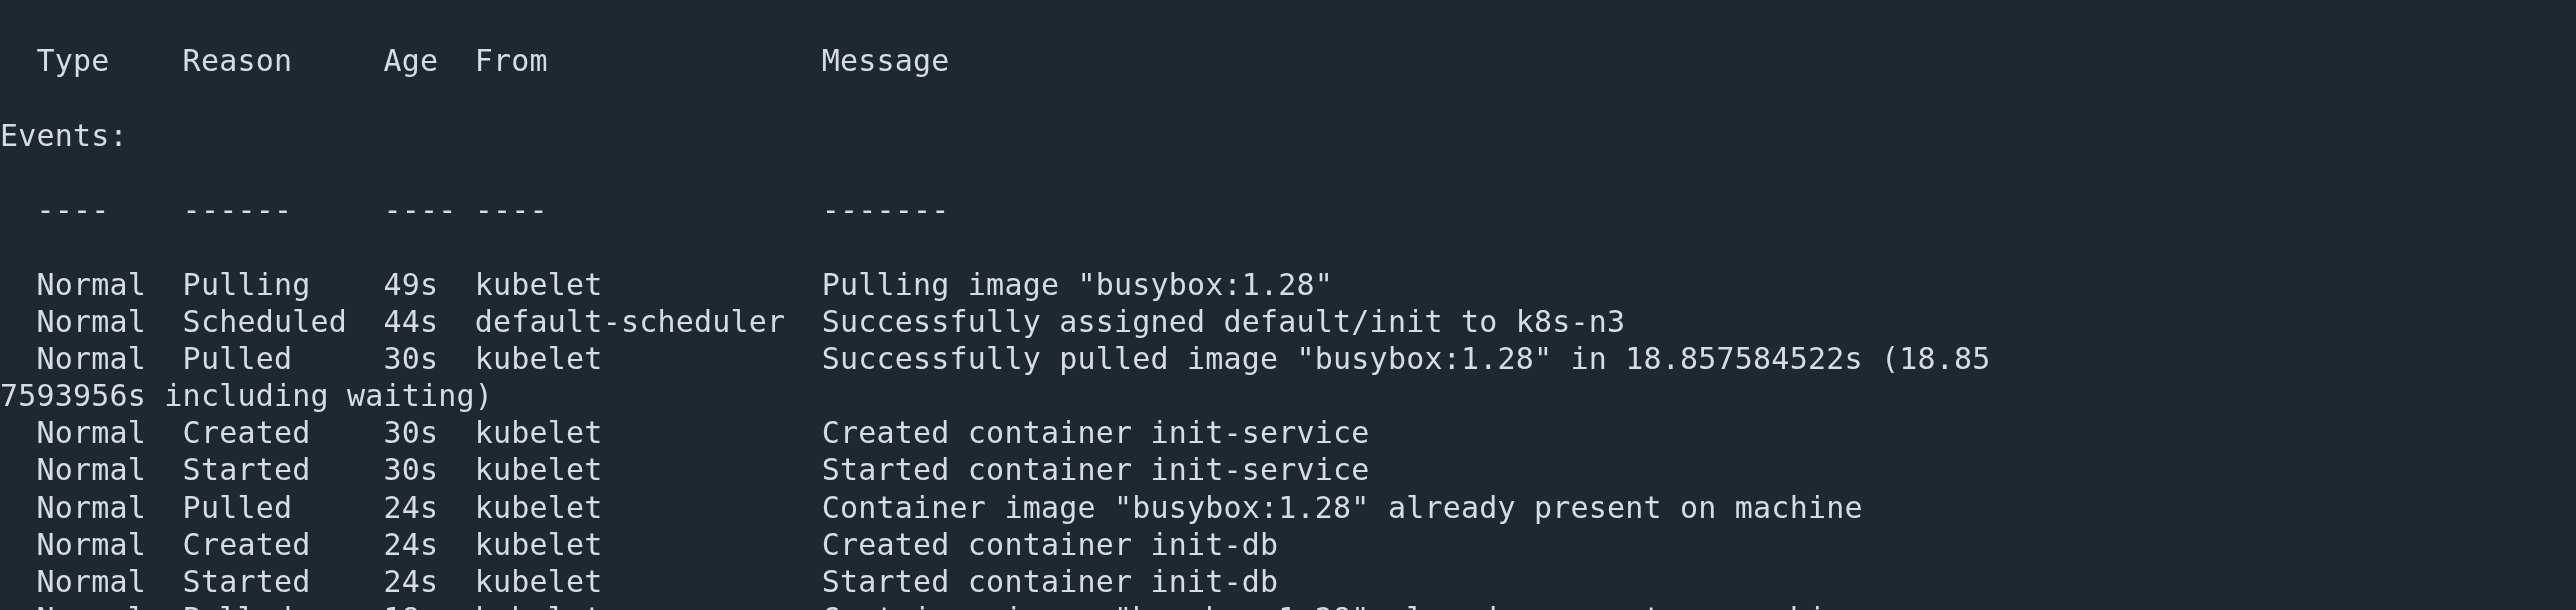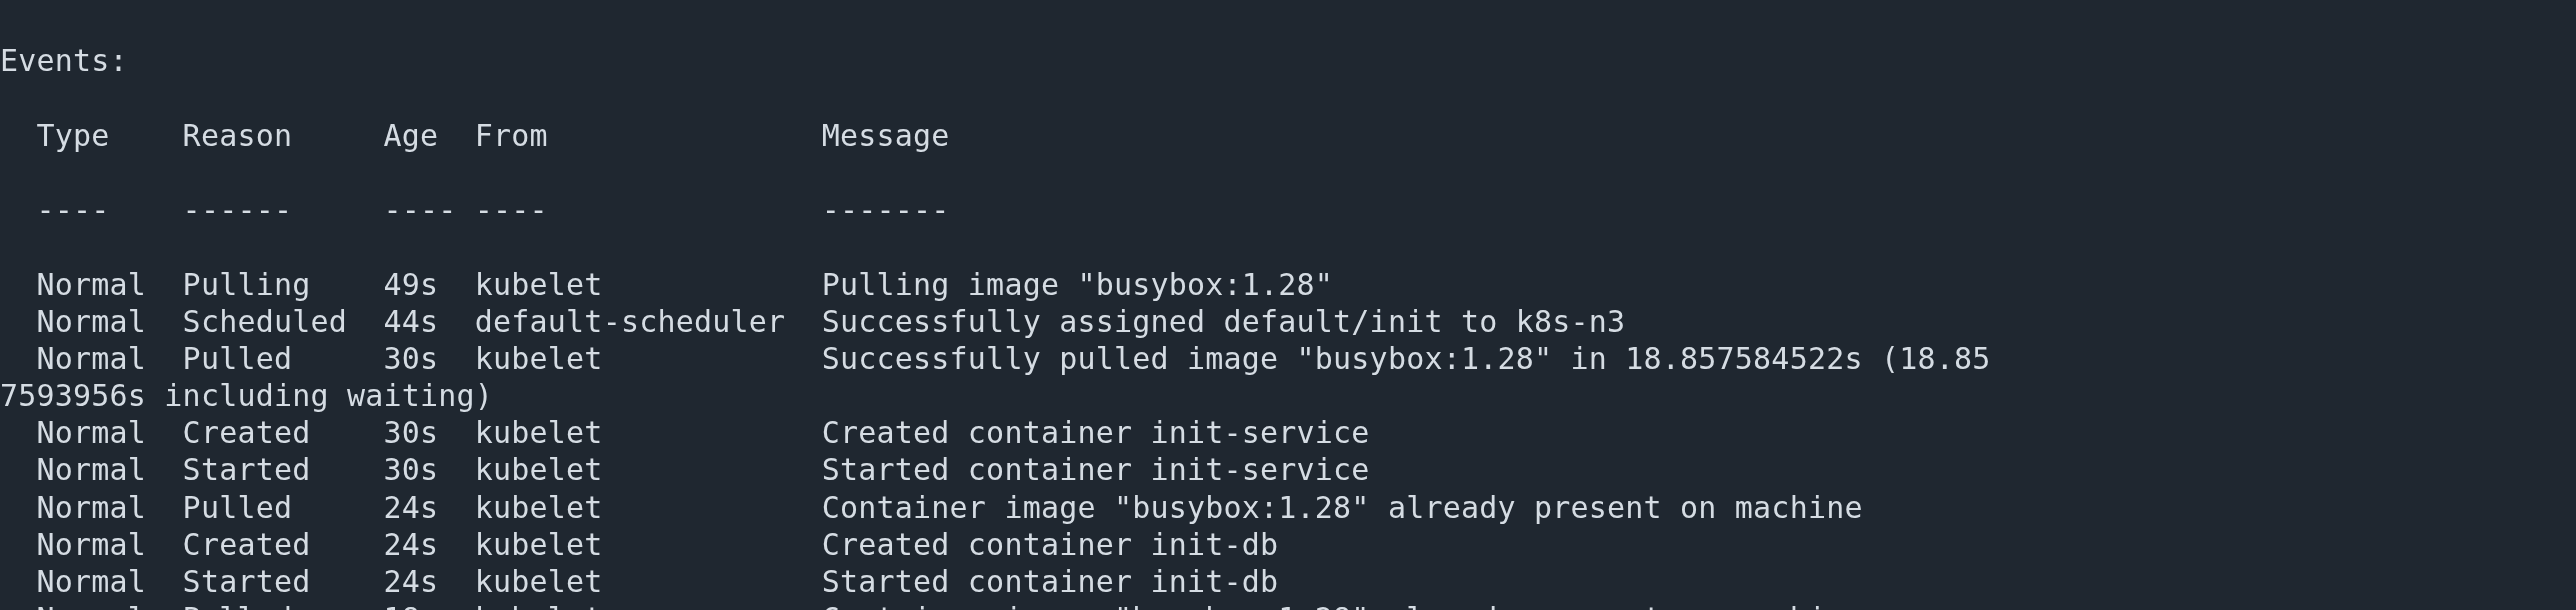--- a/index.html
+++ b/index.html
@@ -17,18 +17,18 @@
     padding: 5.2px 0 0 0;
     letter-spacing: 0.2px;
     font-weight: 500;
   }
   .line { display: block; } 
 </style>
 </head>
 <body>
 
 <div class="term">
+<span class="line" id="col-header">  Type    Reason     Age  From               Message</span>
 <span class="line"><span>Events:</span></span>
-<span class="line" id="col-header">  Type    Reason     Age  From               Message</span>
 <span class="line" id="col-under">  ----    ------     ---- ----               -------</span>
 <span id="rows"><span class="line">  Normal  Pulling    49s  kubelet            Pulling image "busybox:1.28"</span><span class="line">  Normal  Scheduled  44s  default-scheduler  Successfully assigned default/init to k8s-n3</span><span class="line">  Normal  Pulled     30s  kubelet            Successfully pulled image "busybox:1.28" in 18.857584522s (18.85</span><span class="line">7593956s including waiting)</span><span class="line">  Normal  Created    30s  kubelet            Created container init-service</span><span class="line">  Normal  Started    30s  kubelet            Started container init-service</span><span class="line">  Normal  Pulled     24s  kubelet            Container image "busybox:1.28" already present on machine</span><span class="line">  Normal  Created    24s  kubelet            Created container init-db</span><span class="line">  Normal  Started    24s  kubelet            Started container init-db</span><span class="line">  Normal  Pulled     18s  kubelet            Container image "busybox:1.28" already present on machine</span></span>
 </div>
 
 
 </body></html>

